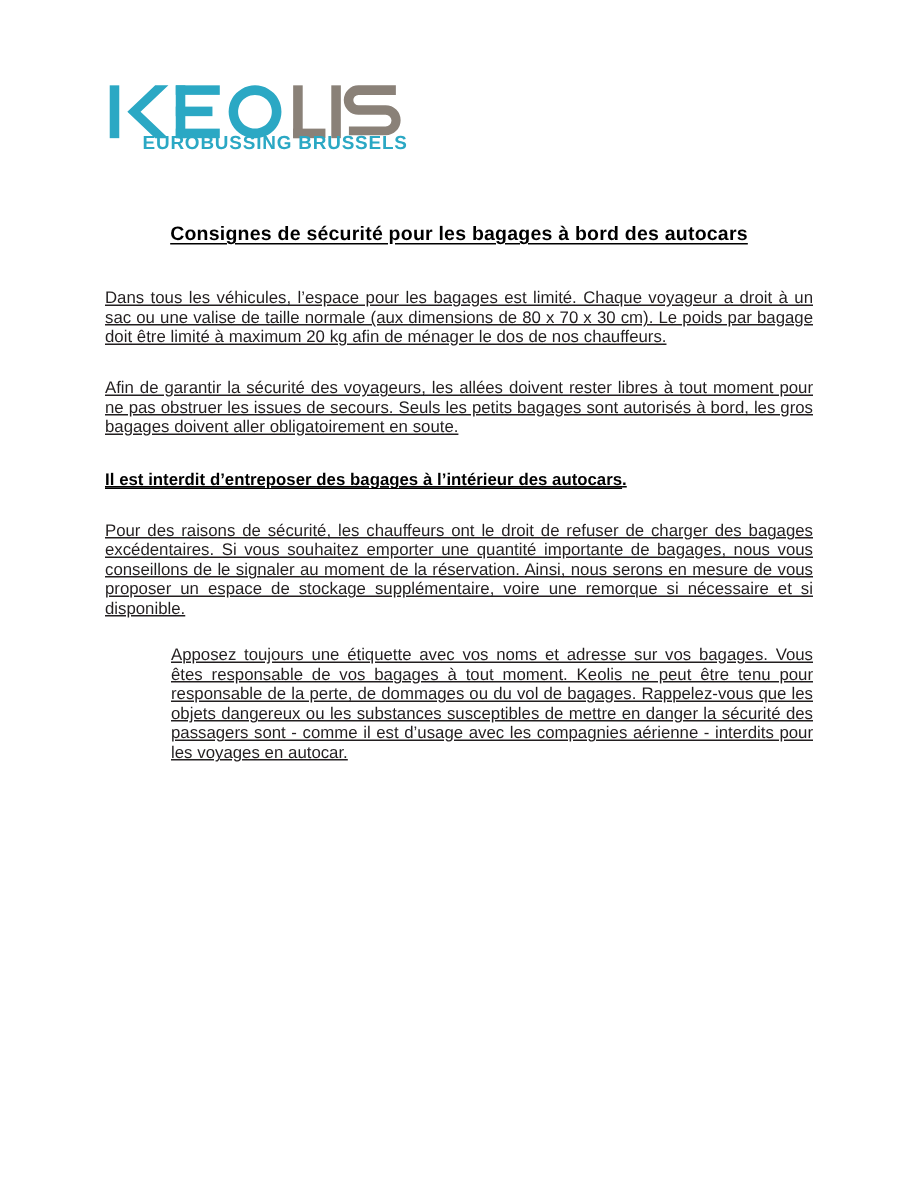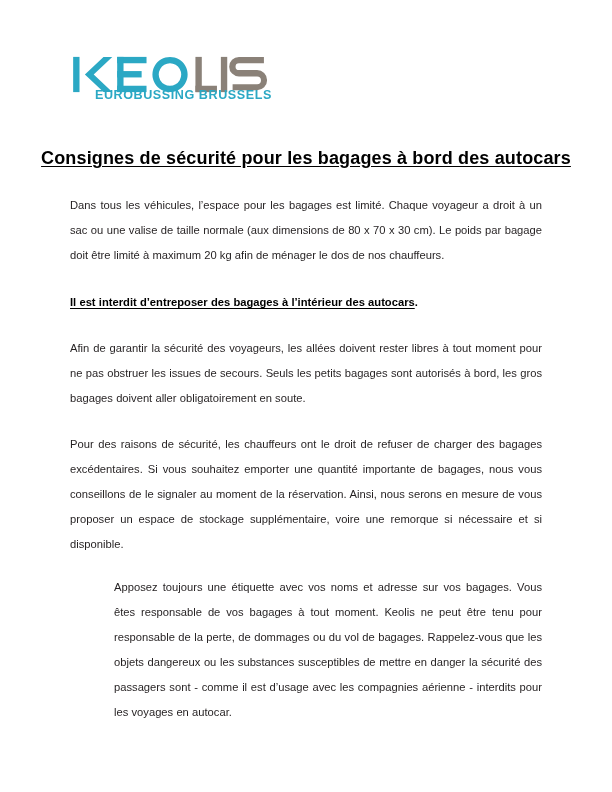--- a/index.html
+++ b/index.html
@@ -50,45 +50,46 @@
     white-space: nowrap;
   }
 
   
   .doc-title {
     position: absolute;
     left: 0;
     top: 148px;
     width: 612px;
     text-align: center;
-    font-size: 18px;
+    font-size: 13px;
     font-weight: bold;
     color: #000000;
     letter-spacing: 0.15px;
   }
   .doc-title span.u {
     text-decoration: underline;
     text-underline-offset: 2px;
   }
 
   
   .body-col {
     position: absolute;
     left: 70px;
     top: 193px;
     width: 472px;
   }
   p.para {
     margin: 0 0 0 0;
     font-size: 11.2px;
-    line-height: 25px;
+    line-height: 13px;
     text-align: justify;
     text-justify: inter-word;
     color: #231f20;
     word-spacing: 0.1px;
+    text-decoration: underline;
   }
   p.gap-lg { margin-top: 22px; }
   p.gap-md { margin-top: 21px; }
   p.gap-sm { margin-top: 18px; margin-left: 44px; }
 
   p.bold-underline {
     font-weight: bold;
     text-align: left;
     color: #000000;
   }
@@ -128,23 +129,23 @@
   </div>
 
   <div class="doc-title">
     <span class="u">Consignes de sécurité pour les bagages à bord des autocars</span>
   </div>
 
   <div class="body-col">
 
     <p class="para">Dans tous les véhicules, l’espace pour les bagages est limité. Chaque voyageur a droit à un sac ou une valise de taille normale (aux dimensions de 80 x 70 x 30 cm). Le poids par bagage doit être limité à maximum 20 kg afin de ménager le dos de nos chauffeurs.</p>
 
+    <p class="para gap-md">Afin de garantir la sécurité des voyageurs, les allées doivent rester libres à tout moment pour ne pas obstruer les issues de secours. Seuls les petits bagages sont autorisés à bord, les gros bagages doivent aller obligatoirement en soute.</p>
+
     <p class="para bold-underline gap-lg"><span class="u">Il est interdit d’entreposer des bagages à l’intérieur des autocars</span><span>.</span></p>
-
-    <p class="para gap-md">Afin de garantir la sécurité des voyageurs, les allées doivent rester libres à tout moment pour ne pas obstruer les issues de secours. Seuls les petits bagages sont autorisés à bord, les gros bagages doivent aller obligatoirement en soute.</p>
 
     <p class="para gap-md">Pour des raisons de sécurité, les chauffeurs ont le droit de refuser de charger des bagages excédentaires. Si vous souhaitez emporter une quantité importante de bagages, nous vous conseillons de le signaler au moment de la réservation. Ainsi, nous serons en mesure de vous proposer un espace de stockage supplémentaire, voire une remorque si nécessaire et si disponible.</p>
 
     <p class="para gap-sm">Apposez toujours une étiquette avec vos noms et adresse sur vos bagages. Vous êtes responsable de vos bagages à tout moment. Keolis ne peut être tenu pour responsable de la perte, de dommages ou du vol de bagages. Rappelez-vous que les objets dangereux ou les substances susceptibles de mettre en danger la sécurité des passagers sont - comme il est d’usage avec les compagnies aérienne - interdits pour les voyages en autocar.</p>
 
   </div>
 
 </div>
 
 </body></html>

